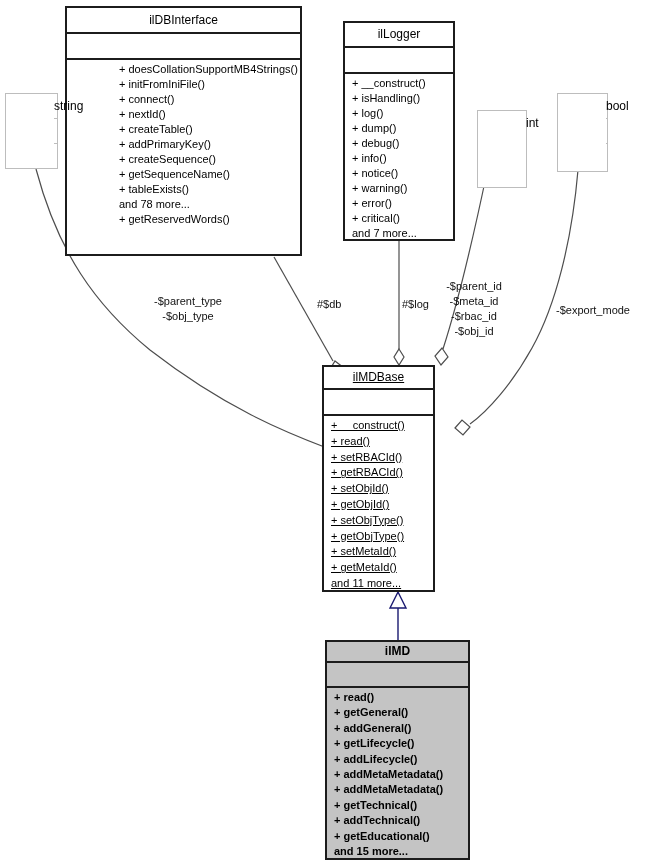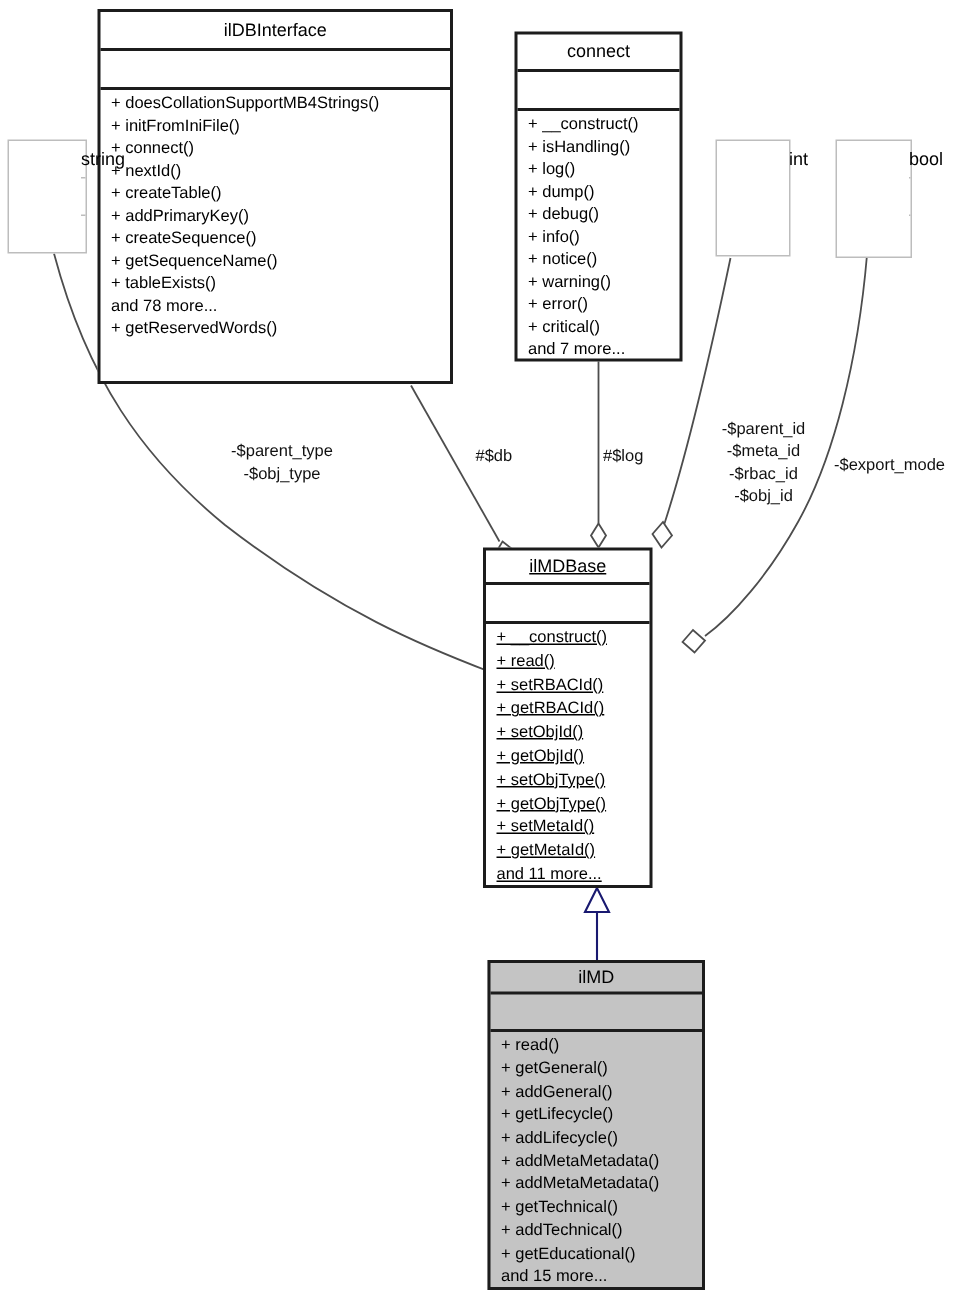--- a/index.html
+++ b/index.html
@@ -8,34 +8,34 @@
     font-family:"Liberation Sans", sans-serif; color:#000;
     background:#ffffff; overflow:hidden;
   }
   svg.edges { position:absolute; left:0; top:0; width:651px; height:868px; }
 
   
   .cls { position:absolute; background:#ffffff; border:2px solid #1c1c1c; box-sizing:border-box; }
   .cls .title { text-align:center; font-size:12px; border-bottom:2px solid #1c1c1c; white-space:nowrap; }
   .cls .empty { border-bottom:2px solid #1c1c1c; }
   .cls .methods { font-size:11px; padding:2px 0 0 7px; white-space:nowrap; }
-  .cls.focus { background:#c4c4c4; }
+  .cls.focus { background:#c4c4c4;font-weight:bold; }
 
   
   .typ { position:absolute; background:#ffffff; border:1px solid #bdbdbd; box-sizing:border-box;padding-left:48px; }
   .typ .trow { height:24px; line-height:24px; text-align:center; font-size:12px; border-bottom:1px solid #bdbdbd; }
   .typ .trow:last-child { border-bottom:none; }
 
   
   .lbl { position:absolute; font-size:11px; line-height:15px; text-align:center; white-space:nowrap; color:#111; }
 
   
   #b-ildb .title  { height:24px; line-height:24px; }
   #b-ildb .empty  { height:24px; }
-  #b-ildb .methods{ line-height:15px; }
+  #b-ildb .methods{ line-height:15px;margin-left:45px; }
 
   #b-illog .title  { height:23px; line-height:23px; }
   #b-illog .empty  { height:24px; }
   #b-illog .methods{ line-height:15px; }
 
   #b-ilmdbase .title  { height:21px; line-height:21px; }
   #b-ilmdbase .empty  { height:24px; }
   #b-ilmdbase .methods{ line-height:15.8px; }
 
   #b-ilmd .title  { height:19px; line-height:19px; }
@@ -80,21 +80,21 @@
       <div>+ addPrimaryKey()</div>
       <div>+ createSequence()</div>
       <div>+ getSequenceName()</div>
       <div>+ tableExists()</div>
       <div>and 78 more...</div>
       <div>+ getReservedWords()</div>
     </div>
   </div>
 
   <div class="cls" id="b-illog" style="left:343px; top:21px; width:112px; height:220px;">
-    <div class="title">connect</div>
+    <div class="title">ilLogger</div>
     <div class="empty"></div>
     <div class="methods">
       <div>+ __construct()</div>
       <div>+ isHandling()</div>
       <div>+ log()</div>
       <div>+ dump()</div>
       <div>+ debug()</div>
       <div>+ info()</div>
       <div>+ notice()</div>
       <div>+ warning()</div>
@@ -103,21 +103,21 @@
       <div>and 7 more...</div>
     </div>
   </div>
 
   <div class="typ" style="left:5px; top:93px; width:53px; height:76px;">
     <div class="trow">string</div>
     <div class="trow"></div>
     <div class="trow"></div>
   </div>
 
-  <div class="typ" style="left:477px; top:93px; width:50px; height:78px;">
+  <div class="typ" style="left:477px; top:110px; width:50px; height:78px;">
     <div class="trow">int</div>
     <div class="trow"></div>
     <div class="trow"></div>
   </div>
 
   <div class="typ" style="left:557px; top:93px; width:51px; height:79px;">
     <div class="trow">bool</div>
     <div class="trow"></div>
     <div class="trow"></div>
   </div>
@@ -160,21 +160,21 @@
 
   <div class="lbl" style="left:131px; top:294px; width:114px;">
     <div>-$parent_type</div>
     <div>-$obj_type</div>
   </div>
 
   <div class="lbl" style="left:317px; top:297px;">#$db</div>
 
   <div class="lbl" style="left:402px; top:297px;">#$log</div>
 
-  <div class="lbl" style="left:463px; top:279px; width:92px;">
+  <div class="lbl" style="left:428px; top:279px; width:92px;">
     <div>-$parent_id</div>
     <div>-$meta_id</div>
     <div>-$rbac_id</div>
     <div>-$obj_id</div>
   </div>
 
   <div class="lbl" style="left:556px; top:303px;">-$export_mode</div>
 
 </div>
 

